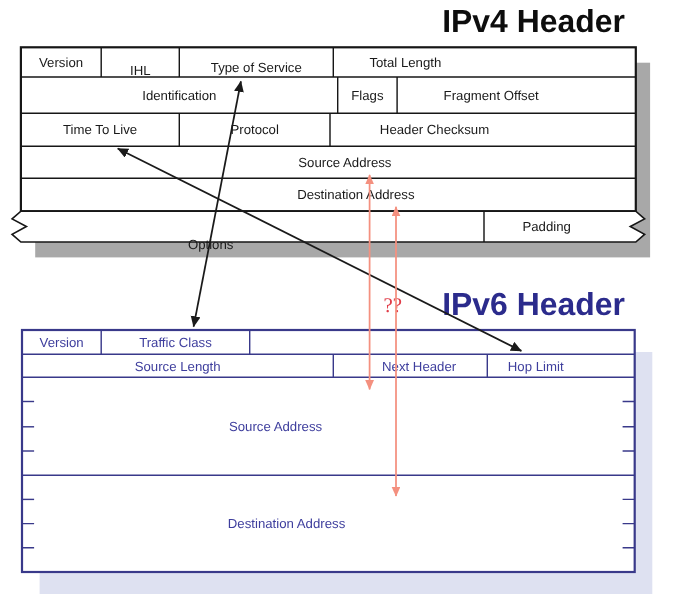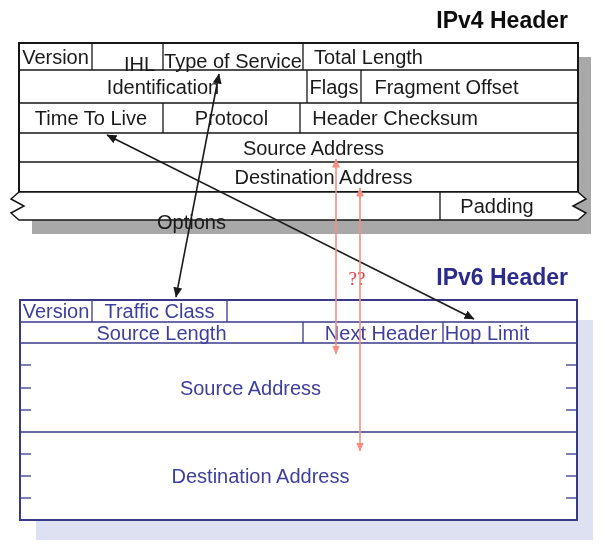--- a/index.html
+++ b/index.html
@@ -1,24 +1,24 @@
 <!DOCTYPE html>
 <html style="--ipv4-border: #161616; --ipv4-text: #1a1a1a; --ipv4-title: #0d0d0d; --ipv4-shadow: #a8a8a8; --ipv6-border: #39398a; --ipv6-text: #3e3e9d; --ipv6-title: #2b2b8c; --ipv6-shadow: #dee1f1; --arrow-black: #1a1a1a; --arrow-salmon: #f4907f; --question-red: #e03c48;"><head>
 <meta charset="utf-8">
 <style>
   html,body{margin:0;padding:0;background:#fff;}
   #stage{position:relative;width:615px;height:547px;background:#ffffff;overflow:hidden;
          font-family:"Liberation Sans", sans-serif;}
   svg{position:absolute;left:0;top:0;}
   #arrow-layer{pointer-events:none;}
   .cell{position:absolute;display:flex;align-items:center;justify-content:center;
-        font-size:20px;box-sizing:border-box;white-space:nowrap;line-height:1;}
+        font-size:12px;box-sizing:border-box;white-space:nowrap;line-height:1;}
   .v4{color:var(--ipv4-text);}
   .v6{color:var(--ipv6-text);}
-  .title{font-weight:bold;font-size:23px;justify-content:flex-end;}
+  .title{font-weight:bold;font-size:29px;justify-content:flex-end;}
   .t-v4{color:var(--ipv4-title);}
   .t-v6{color:var(--ipv6-title);}
   .qq{font-family:"Liberation Serif", serif;font-size:19px;color:var(--question-red);}
   
   .s4{fill:var(--ipv4-shadow);}
   .s6{fill:var(--ipv6-shadow);}
   .t4{fill:#ffffff;stroke:var(--ipv4-border);stroke-width:2;}
   .l4{stroke:var(--ipv4-border);stroke-width:1.3;}
   .torn{fill:#ffffff;stroke:var(--ipv4-border);stroke-width:1.5;stroke-linejoin:miter;}
   .t6{fill:#ffffff;stroke:var(--ipv6-border);stroke-width:2;}
@@ -76,21 +76,21 @@
       <line class="l6" x1="566" y1="410" x2="577" y2="410"></line>
       <line class="l6" x1="566" y1="454" x2="577" y2="454"></line>
       <line class="l6" x1="566" y1="476" x2="577" y2="476"></line>
       <line class="l6" x1="566" y1="498" x2="577" y2="498"></line>
     </g>
   </svg>
 
   <div class="cell title t-v4" style="left:355px;top:6px;width:213px;height:28px;">IPv4 Header</div>
 
   <div class="cell v4" style="left:19px;top:43px;width:73px;height:27px;">Version</div>
-  <div class="cell v4" style="left:104px;top:43px;width:71px;height:41px;">IHL</div>
+  <div class="cell v4" style="left:92px;top:43px;width:71px;height:41px;">IHL</div>
   <div class="cell v4" style="left:163px;top:43px;width:140px;height:35px;">Type of Service</div>
   <div class="cell v4" style="left:303px;top:43px;width:275px;height:27px;padding-right:144px;">Total Length</div>
 
   <div class="cell v4" style="left:19px;top:70px;width:288px;height:33px;border-radius:10px;">Identification</div>
   <div class="cell v4" style="left:307px;top:70px;width:54px;height:33px;">Flags</div>
   <div class="cell v4" style="left:361px;top:70px;width:217px;height:33px;padding-right:46px;">Fragment Offset</div>
 
   <div class="cell v4" style="left:19px;top:103px;width:144px;height:30px;">Time To Live</div>
   <div class="cell v4" style="left:163px;top:103px;width:137px;height:30px;">Protocol</div>
   <div class="cell v4" style="left:300px;top:103px;width:278px;height:30px;padding-right:88px;">Header Checksum</div>

